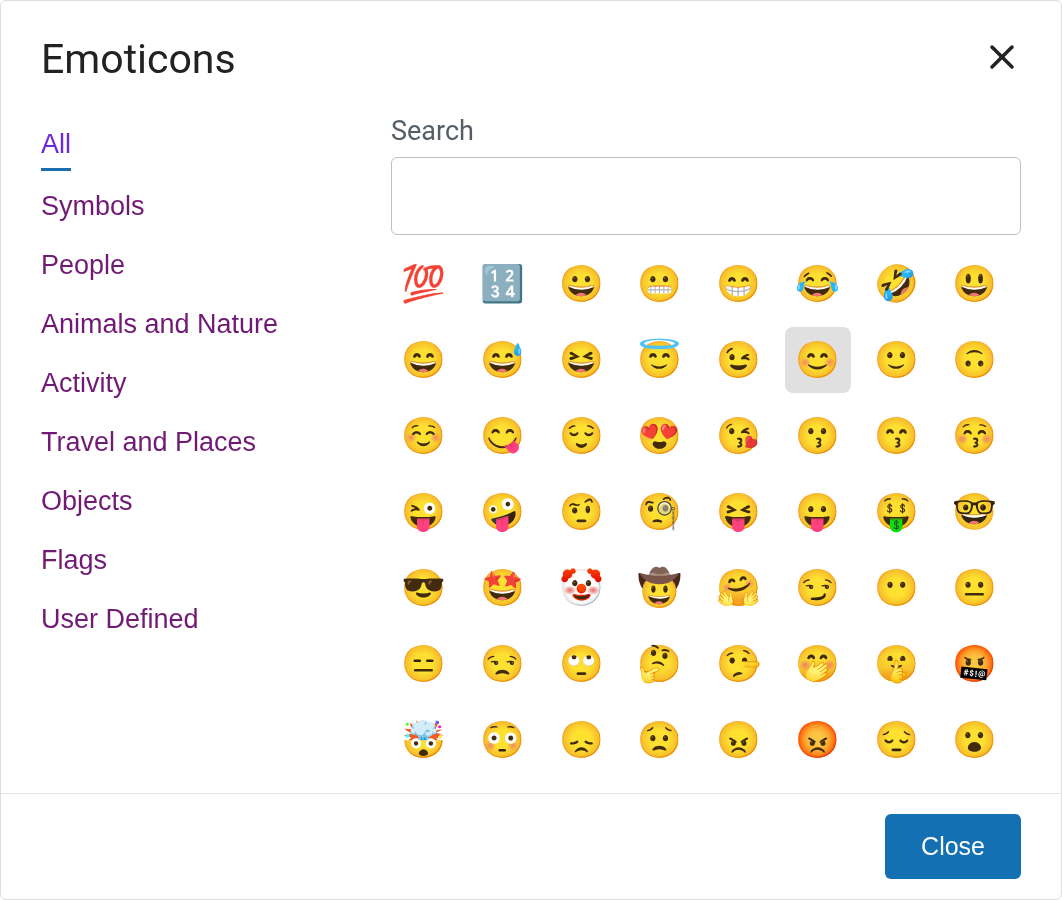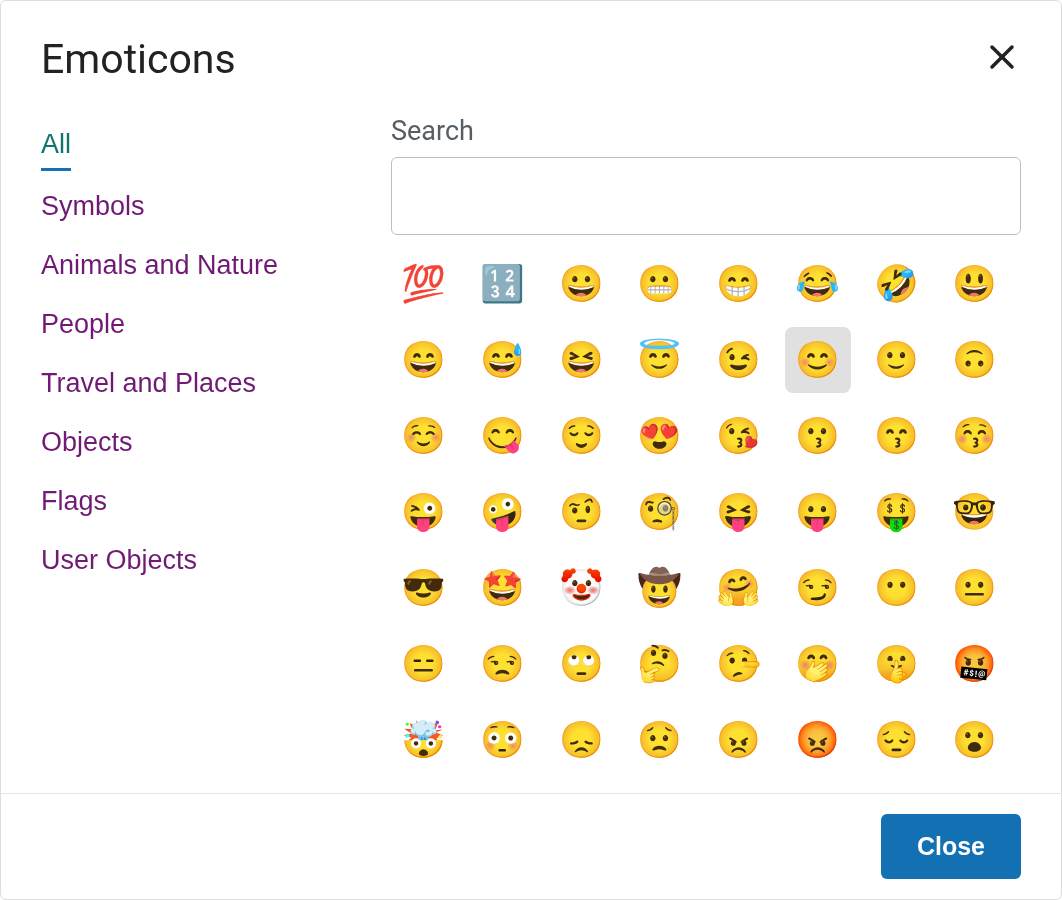--- a/index.html
+++ b/index.html
@@ -61,21 +61,21 @@
       font-size: 27px;
       color: #701a75;
       padding: 14px 0;
       cursor: pointer;
       border: none;
       background: none;
       text-align: left;
       width: fit-content;
     }
     .category-item.active {
-      color: #0f766e;
+      color: #6d28d9;
       border-bottom: 3px solid #1a6fb3;
       padding-bottom: 8px;
       margin-bottom: 6px;
     }
     .main-area {
       flex: 1;
       display: flex;
       flex-direction: column;
       overflow: hidden;
     }
@@ -126,21 +126,21 @@
       padding: 20px 40px;
       display: flex;
       justify-content: flex-end;
     }
     .close-btn {
       background: #1270b3;
       color: #fff;
       border: none;
       border-radius: 6px;
       font-size: 25px;
-      font-weight: 700;
+      font-weight: 400;
       padding: 18px 36px;
       cursor: pointer;
     }
     
     .emoji-scroll::-webkit-scrollbar {
       width: 14px;
     }
     .emoji-scroll::-webkit-scrollbar-track {
       background: transparent;
     }
@@ -160,26 +160,27 @@
         <line x1="3" y1="3" x2="23" y2="23" stroke="#222" stroke-width="3.5" stroke-linecap="round"></line>
         <line x1="23" y1="3" x2="3" y2="23" stroke="#222" stroke-width="3.5" stroke-linecap="round"></line>
       </svg>
     </button>
   </div>
 
   <div class="dialog-body">
     <nav class="categories" id="category-list">
         <button class="category-item active">All</button>
         <button class="category-item">Symbols</button>
+        <button class="category-item">People</button>
         <button class="category-item">Animals and Nature</button>
-        <button class="category-item">People</button>
+        <button class="category-item">Activity</button>
         <button class="category-item">Travel and Places</button>
         <button class="category-item">Objects</button>
         <button class="category-item">Flags</button>
-        <button class="category-item">User Objects</button>
+        <button class="category-item">User Defined</button>
       </nav>
 
     <div class="main-area">
       <label class="search-label">Search</label>
       <input type="text" class="search-input" value="" style="">
       <div class="emoji-scroll">
         <div class="emoji-grid" id="emoji-grid">
             <button class="emoji-item" title="hundred-points">💯</button>
             <button class="emoji-item" title="input-numbers">🔢</button>
             <button class="emoji-item" title="grinning-face">😀</button>

